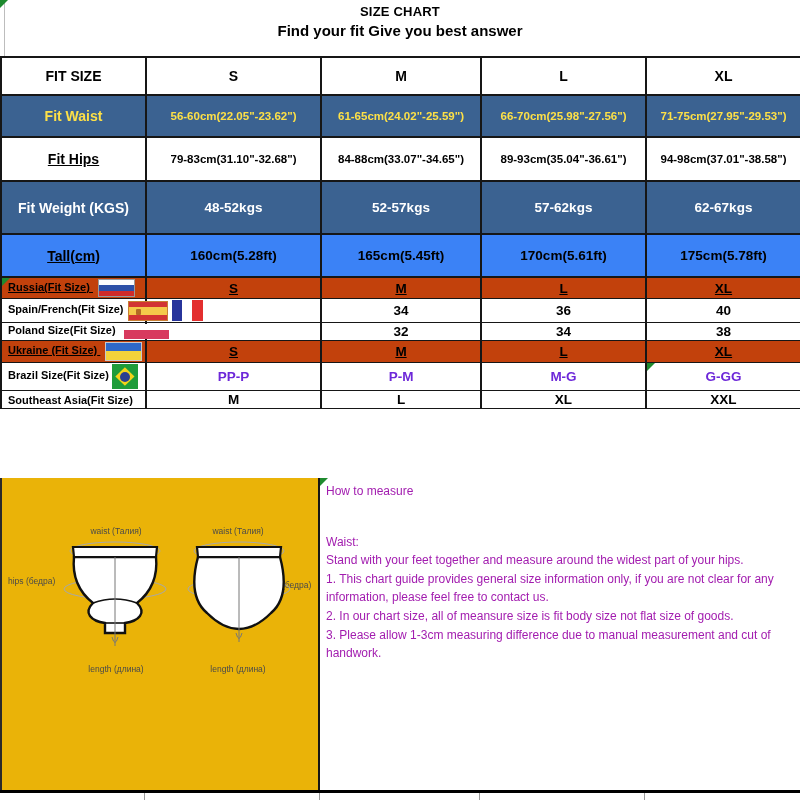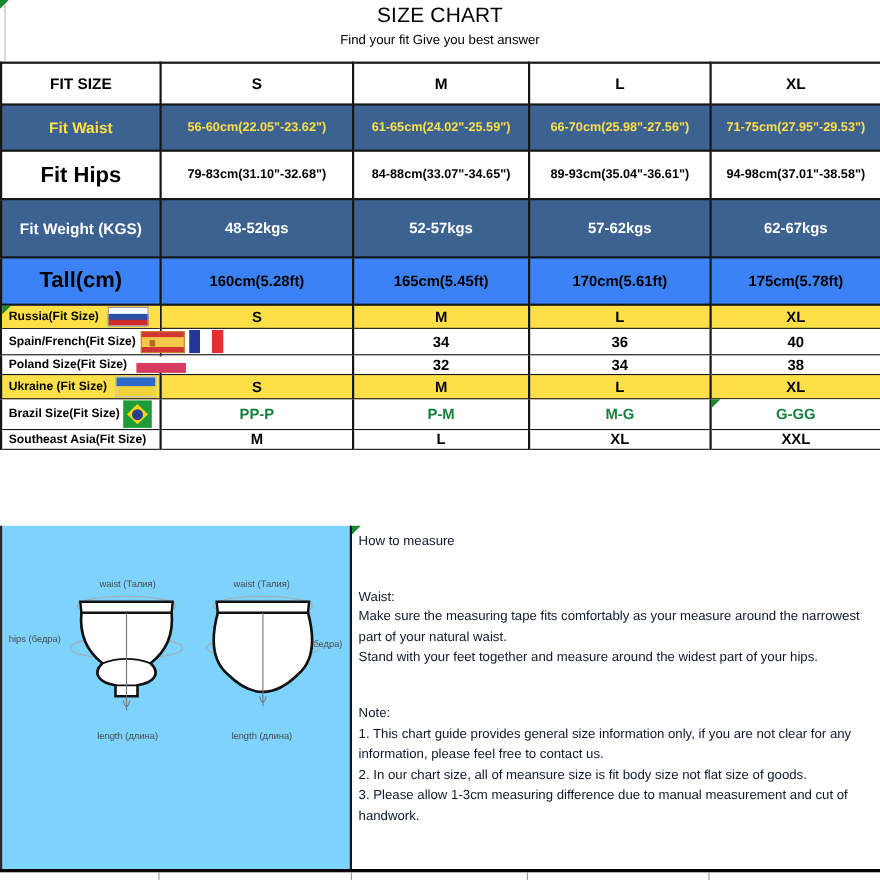--- a/index.html
+++ b/index.html
@@ -9,39 +9,39 @@
 
   
   .edge-line { position:absolute; left:4px; top:0; height:56px; width:1px; background:#bdbdbd; }
 
   
   .corner-tri { position:absolute; left:0; top:0; width:0; height:0;
     border-top:8px solid #1e8a2e; border-right:8px solid transparent; z-index:5; }
 
   
   .title-block { position:absolute; left:0; top:0; width:800px; height:56px; text-align:center; }
-  .title { font-size:19px; font-weight:normal; color:#000; padding-top:4px; letter-spacing:.2px; }
-  .subtitle { font-size:12px; font-weight:normal; color:#000; margin-top:3px; }
+  .title { font-size:13px; font-weight:bold; color:#000; padding-top:4px; letter-spacing:.2px; }
+  .subtitle { font-size:15px; font-weight:bold; color:#000; margin-top:3px; }
 
   
   table.size { position:absolute; left:0; top:56px; width:800px; border-collapse:collapse; table-layout:fixed; }
   table.size td { border:2px solid #161616; text-align:center; font-weight:bold;
     color:#000; padding:1px 2px; overflow:visible; }
   tr.r-head td { height:38px; font-size:14px; background:#fff; }
   tr.r-waist td { height:42px; background:#3b6291; color:#fde047; font-size:11.5px; }
   tr.r-hips  td { height:44px; background:#fff; font-size:11.5px; }
   tr.r-weight td { height:53px; background:#3b6291; color:#fff; font-size:13.5px; }
   tr.r-tall  td { height:43px; background:#3b82f6; font-size:13.5px; }
   tr.r-waist td.lab, tr.r-weight td.lab { font-size:14px; }
-  tr.r-hips td.lab, tr.r-tall td.lab { font-size:20px; }
+  tr.r-hips td.lab, tr.r-tall td.lab { font-size:14px;text-decoration:underline; }
   tr.country td { border-width:1px 2px; font-size:13.5px; }
   tr.country td.lab { text-align:left; padding-left:6px; font-size:11px; white-space:nowrap; }
-  tr.country.alt td { background:#fde047; }
+  tr.country.alt td { background:#c2410c;text-decoration:underline; }
   tr.country.plain td { background:#fff; }
-  tr.r-brazil td.val { color:#15803d; }
+  tr.r-brazil td.val { color:#6d28d9; }
   td.rel { position:relative; }
 
   
   .flagwrap { display:inline-flex; align-items:center; gap:4px; vertical-align:middle;
     margin-left:5px; position:relative; z-index:4; }
   .flag { display:inline-block; position:relative; }
   .flag-russia { width:37px; height:18px; border:1px solid #9a9a9a;
     background:linear-gradient(to bottom,#fdfdfd 0 33%,#2d50a7 33% 66%,#cf2b2b 66% 100%); }
   .flag-spain { width:40px; height:20px; border:1px solid #c87f33;
     background:linear-gradient(to bottom,#d23333 0 26%,#f4c94a 26% 74%,#d23333 74% 100%); }
@@ -59,24 +59,24 @@
   .flag-ukraine { width:37px; height:19px; border:1px solid #c9c9c9;
     background:linear-gradient(to bottom,#2e68c8 0 50%,#f3d23a 50% 100%); }
   .flag-brazil { width:26px; height:25px; background:#1f9c3a; }
   .flag-brazil::before { content:""; position:absolute; inset:1px;
     background:#f4d31a; clip-path:polygon(50% 10%,90% 50%,50% 90%,10% 50%); }
   .flag-brazil::after { content:""; position:absolute; left:8px; top:8px; width:10px; height:10px;
     border-radius:50%; background:#2b3f90; }
 
   
   .bottom { position:absolute; left:0; top:478px; width:800px; height:312px; display:flex; }
-  .diagram-panel { position:relative; width:320px; height:312px; background:#7dd3fc;
+  .diagram-panel { position:relative; width:320px; height:312px; background:#eab308;
     border-left:2px solid #2a2a2a; border-right:2px solid #161616;padding-left:20px; }
   .measure-panel { position:relative; width:480px; height:312px; background:#fff;
-    padding:4px 6px 0 6px; font-size:12px; color:#0f172a; line-height:1.55; }
+    padding:4px 6px 0 6px; font-size:12px; color:#a21caf; line-height:1.55; }
   .measure-panel .h { margin-top:32px; }
   .measure-panel .h.first { margin-top:0; }
   .measure-panel .b { }
 
   
   .dlabel { position:absolute; font-size:8.5px; color:#4a4a4a; white-space:nowrap; }
   .dsvg { position:absolute; }
 
   
   .sliver { position:absolute; left:0; top:790px; width:800px; height:10px;
@@ -242,23 +242,21 @@
         <path d="M19,11 L103,11 L102,21 L20,21 Z" fill="#fff" stroke="#111" stroke-width="2.2"></path>
         <line x1="61" y1="21" x2="61" y2="93" stroke="#777" stroke-width="1"></line>
         <path d="M61,93 L61,106 M58,97 Q61,108 64,97" fill="none" stroke="#777" stroke-width="1"></path>
       </svg>
     </div>
 
     <div class="measure-panel">
       <span class="corner-tri"></span>
       <div class="h first">How to measure</div>
       <div class="h">Waist:</div>
-      <div class="b">Make sure the measuring tape fits comfortably as your measure around the narrowest part of your natural waist.</div>
       <div class="b">Stand with your feet together and measure around the widest part of your hips.</div>
-      <div class="h">Note:</div>
       <div class="b">1. This chart guide provides general size information only, if you are not clear for any information, please feel free to contact us.</div>
       <div class="b">2. In our chart size, all of meansure size is fit body size not flat size of goods.</div>
       <div class="b">3. Please allow 1-3cm measuring difference due to manual measurement and cut of handwork.</div>
     </div>
   </div>
 
   <div class="sliver">
     <span class="v" style="left:144px;"></span>
     <span class="v" style="left:319px;"></span>
     <span class="v" style="left:479px;"></span>

